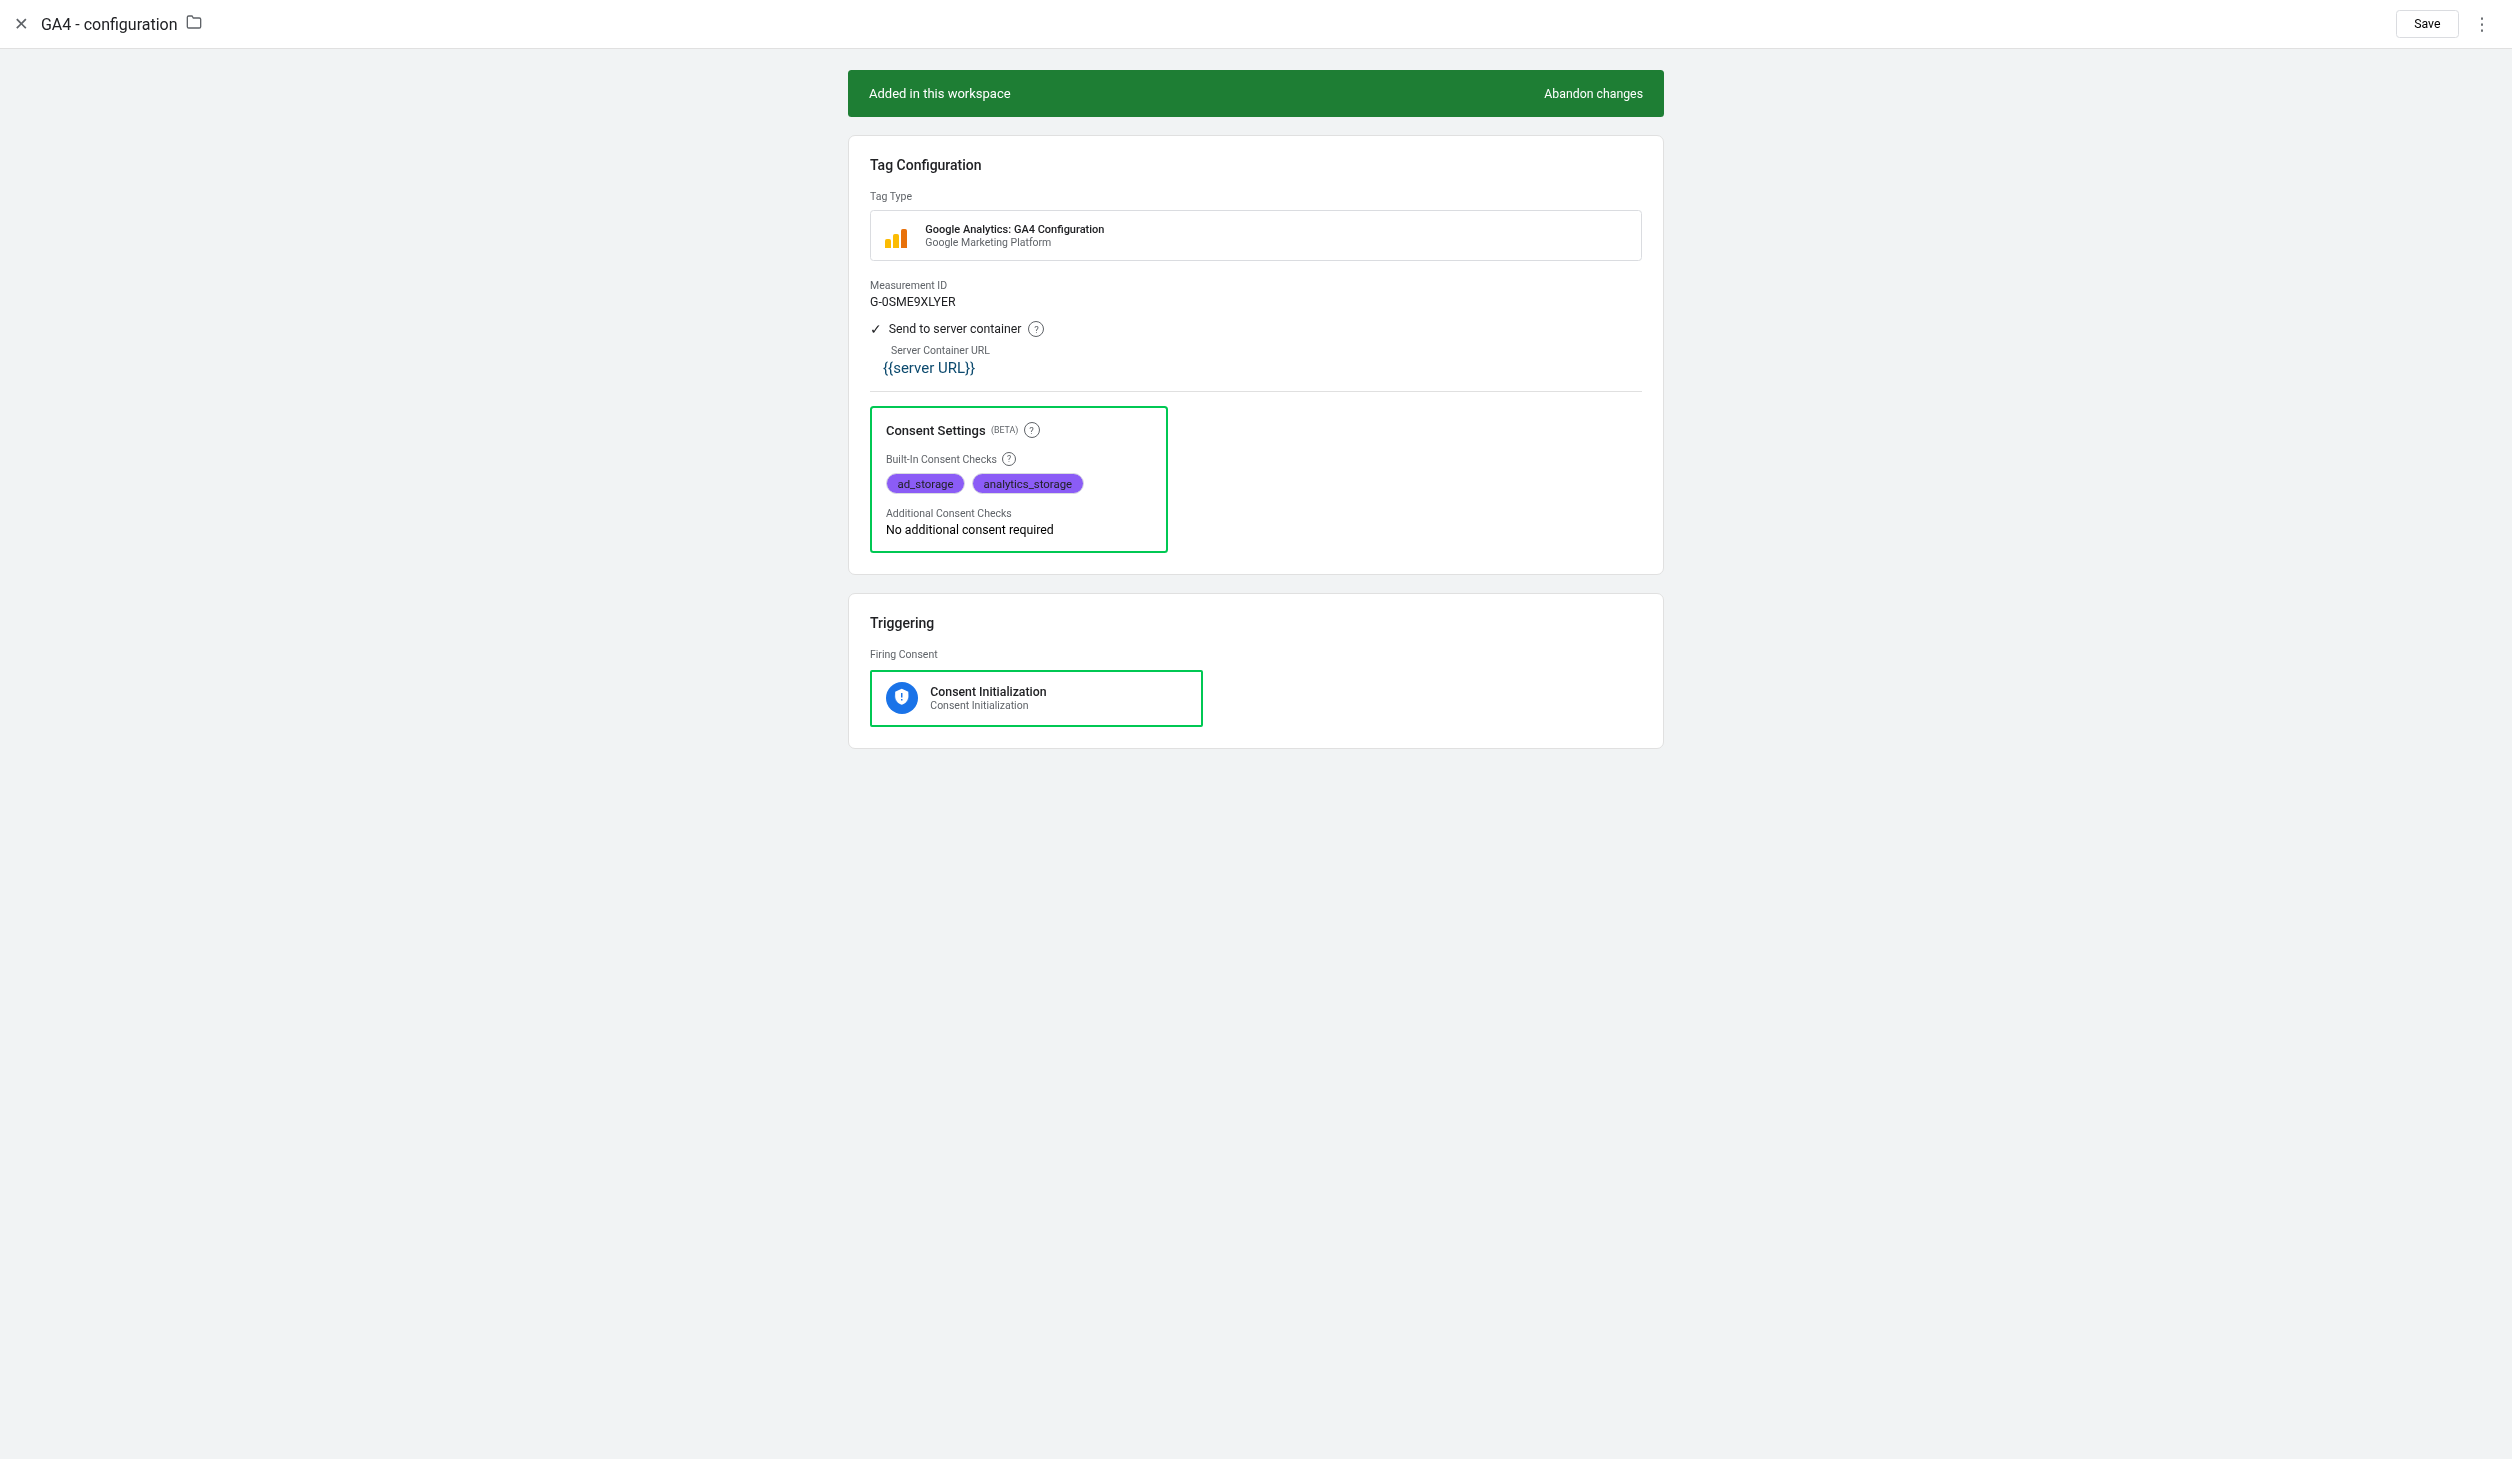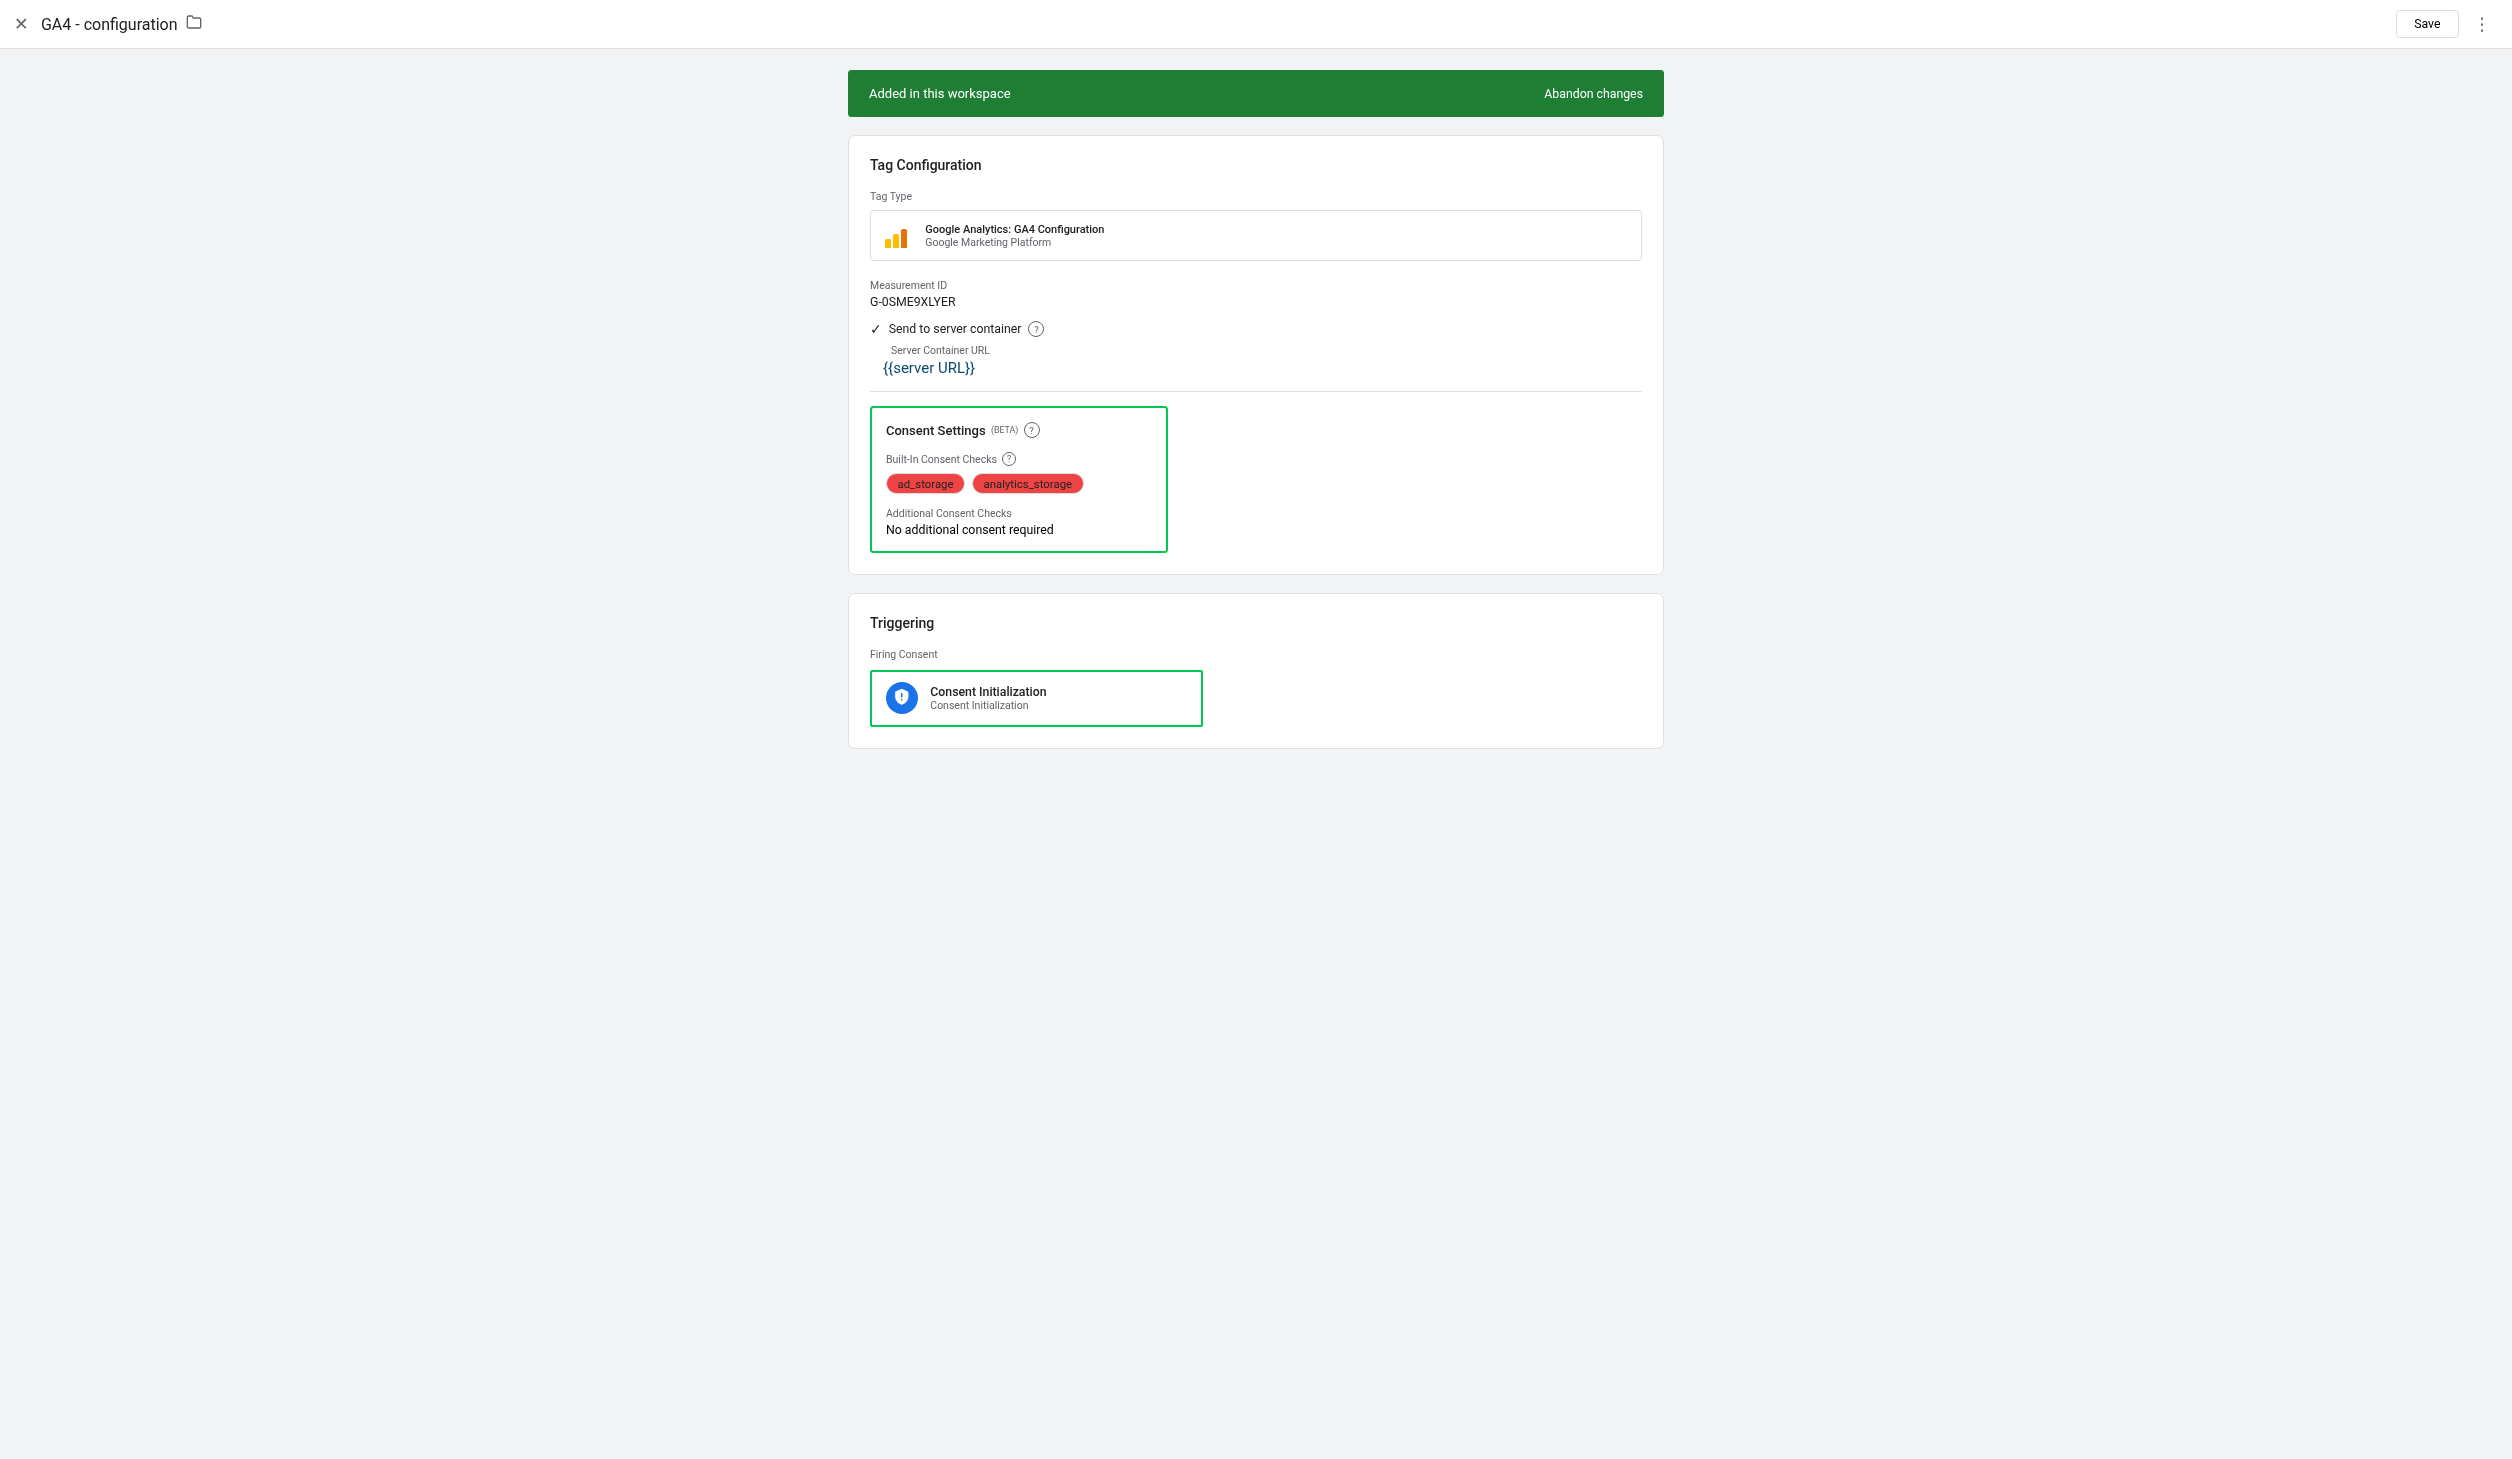--- a/index.html
+++ b/index.html
@@ -231,21 +231,21 @@
       display: flex;
       gap: 7px;
       margin-bottom: 12.3px;
     }
     .chip {
       border: 0.9px solid #dadce0;
       border-radius: 14px;
       padding: 2.6px 10.5px;
       font-size: 11.4px;
       color: #202124;
-      background: #ef4444;
+      background: #8b5cf6;
     }
     .additional-label {
       font-size: 10.5px;
       color: #5f6368;
       margin-bottom: 3.5px;
     }
     .additional-value {
       font-size: 12.3px;
       color: #000000;
     }

